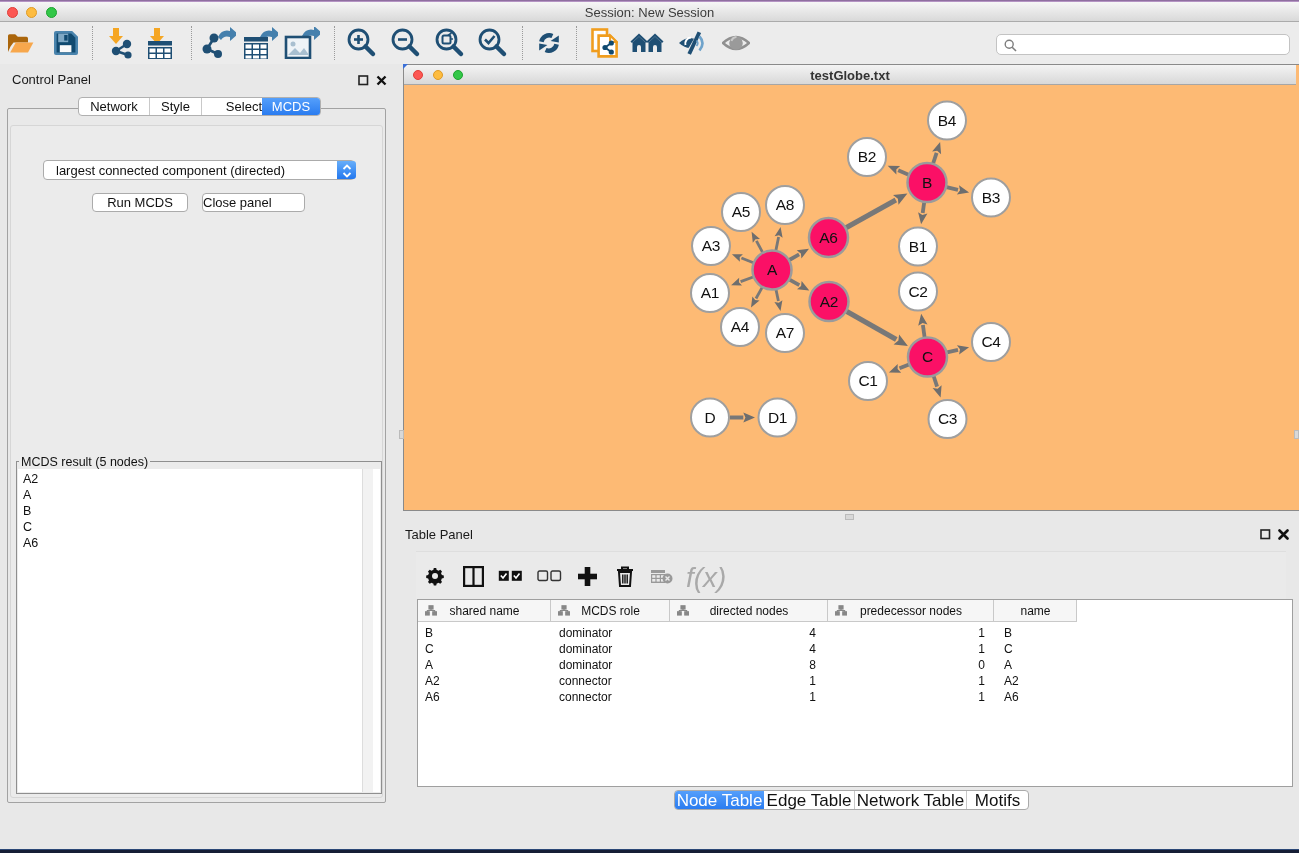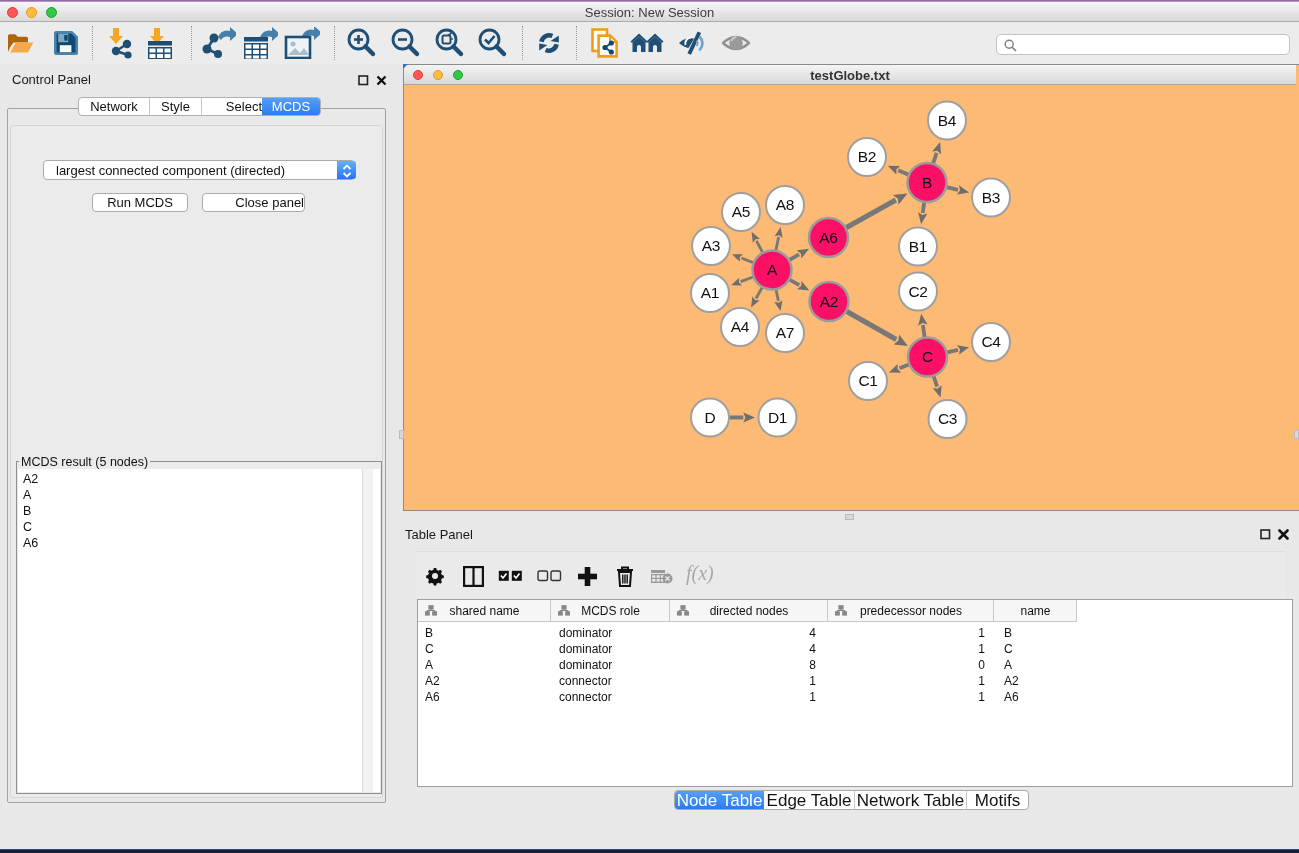--- a/index.html
+++ b/index.html
@@ -186,21 +186,21 @@
     <div class="abs" style="left:12px;top:2px;font-size:13px;color:#111">largest connected component (directed)</div>
     <div class="abs" style="left:293px;top:0;width:19px;height:18px;background:linear-gradient(#67aefa,#2378ef);border-radius:0 3px 3px 0">
       <svg width="10" height="14" style="position:absolute;left:5px;top:3px">
             <path d="M1.5 5 L5 1.5 L8.5 5" fill="none" stroke="#fff" stroke-width="1.8"></path>
             <path d="M1.5 9 L5 12.5 L8.5 9" fill="none" stroke="#fff" stroke-width="1.8"></path>
           </svg>
     </div>
   </div>
 
   <div class="abs" style="left:92px;top:129px;width:96px;height:19px;background:#fff;border:1px solid #ababab;border-radius:4px;text-align:center;font-size:13px;line-height:17px;color:#111">Run MCDS</div>
-  <div class="abs" style="left:202px;top:129px;width:103px;height:19px;background:#fff;border:1px solid #ababab;border-radius:4px;text-align:right;font-size:13px;line-height:17px;color:#111">Close panel</div>
+  <div class="abs" style="left:202px;top:129px;width:103px;height:19px;background:#fff;border:1px solid #ababab;border-radius:4px;text-align:left;font-size:13px;line-height:17px;color:#111">Close panel</div>
 
   <div class="abs" style="left:16px;top:397px;width:366px;height:333px;border:1px solid #8f8f8f">
      <div class="abs" style="left:2px;top:-7px;background:#ebebeb;padding:0 2px;font-size:12.5px;color:#111">MCDS result (5 nodes)</div>
      <div class="abs" style="left:1px;top:7px;width:362px;height:323px;background:#fff;font-size:12.5px;color:#111">
         <div style="padding:2px 0 0 5px;line-height:16px">A2<br>A<br>B<br>C<br>A6</div>
         <div class="abs" style="left:344px;top:0;width:11px;height:323px;background:#f2f2f2;border-left:1px solid #ddd"></div>
      </div>
   </div>
 </div>
 
@@ -348,21 +348,21 @@
             <rect x="1.2" y="6.2" width="3.2" height="2.6"></rect>
             <rect x="5.6" y="6.2" width="3.2" height="2.6"></rect>
             <rect x="10" y="6.2" width="3.2" height="2.6"></rect>
             <rect x="1.2" y="10" width="3.2" height="2.6"></rect>
             <rect x="5.6" y="10" width="3.2" height="2.6"></rect>
             <rect x="10" y="10" width="3.2" height="2.6"></rect>
           </g>
           <circle cx="16.5" cy="9.5" r="5" fill="#999"></circle>
           <path d="M14.5 7.5 l4 4 M18.5 7.5 l-4 4" stroke="#eaeaea" stroke-width="1.4"></path>
         </svg>
-<div class="abs" style="left:270px;top:10px;font-family:Liberation Serif, serif;font-style:italic;font-size:20px;color:#a9a9a9"><i>f(x)</i></div>
+<div class="abs" style="left:270px;top:10px;font-family:Liberation Sans, sans-serif;font-style:italic;font-size:28px;color:#a9a9a9"><i>f(x)</i></div>
       </div>
 
   <div class="abs" style="left:14px;top:81px;width:876px;height:188px;background:#fff;border:1px solid #9f9f9f">
     <div class="abs" style="left:0;top:0;width:659px;height:22px;background:#f6f6f6;border-bottom:1px solid #c9c9c9;font-size:12px;color:#111">
       <div class="abs" style="left:0;top:0;width:133px;height:22px;border-right:1px solid #c9c9c9">
             <span class="abs" style="left:7px;top:5px"><svg width="12" height="11" viewBox="0 0 12 11">
                 <g fill="none" stroke="#888" stroke-width="1.2">
                   <rect x="4" y="0.8" width="4" height="3.2" fill="#888"></rect>
                   <rect x="0.6" y="6.8" width="3.6" height="3.2" fill="#888"></rect>
                   <rect x="7.8" y="6.8" width="3.6" height="3.2" fill="#888"></rect>

